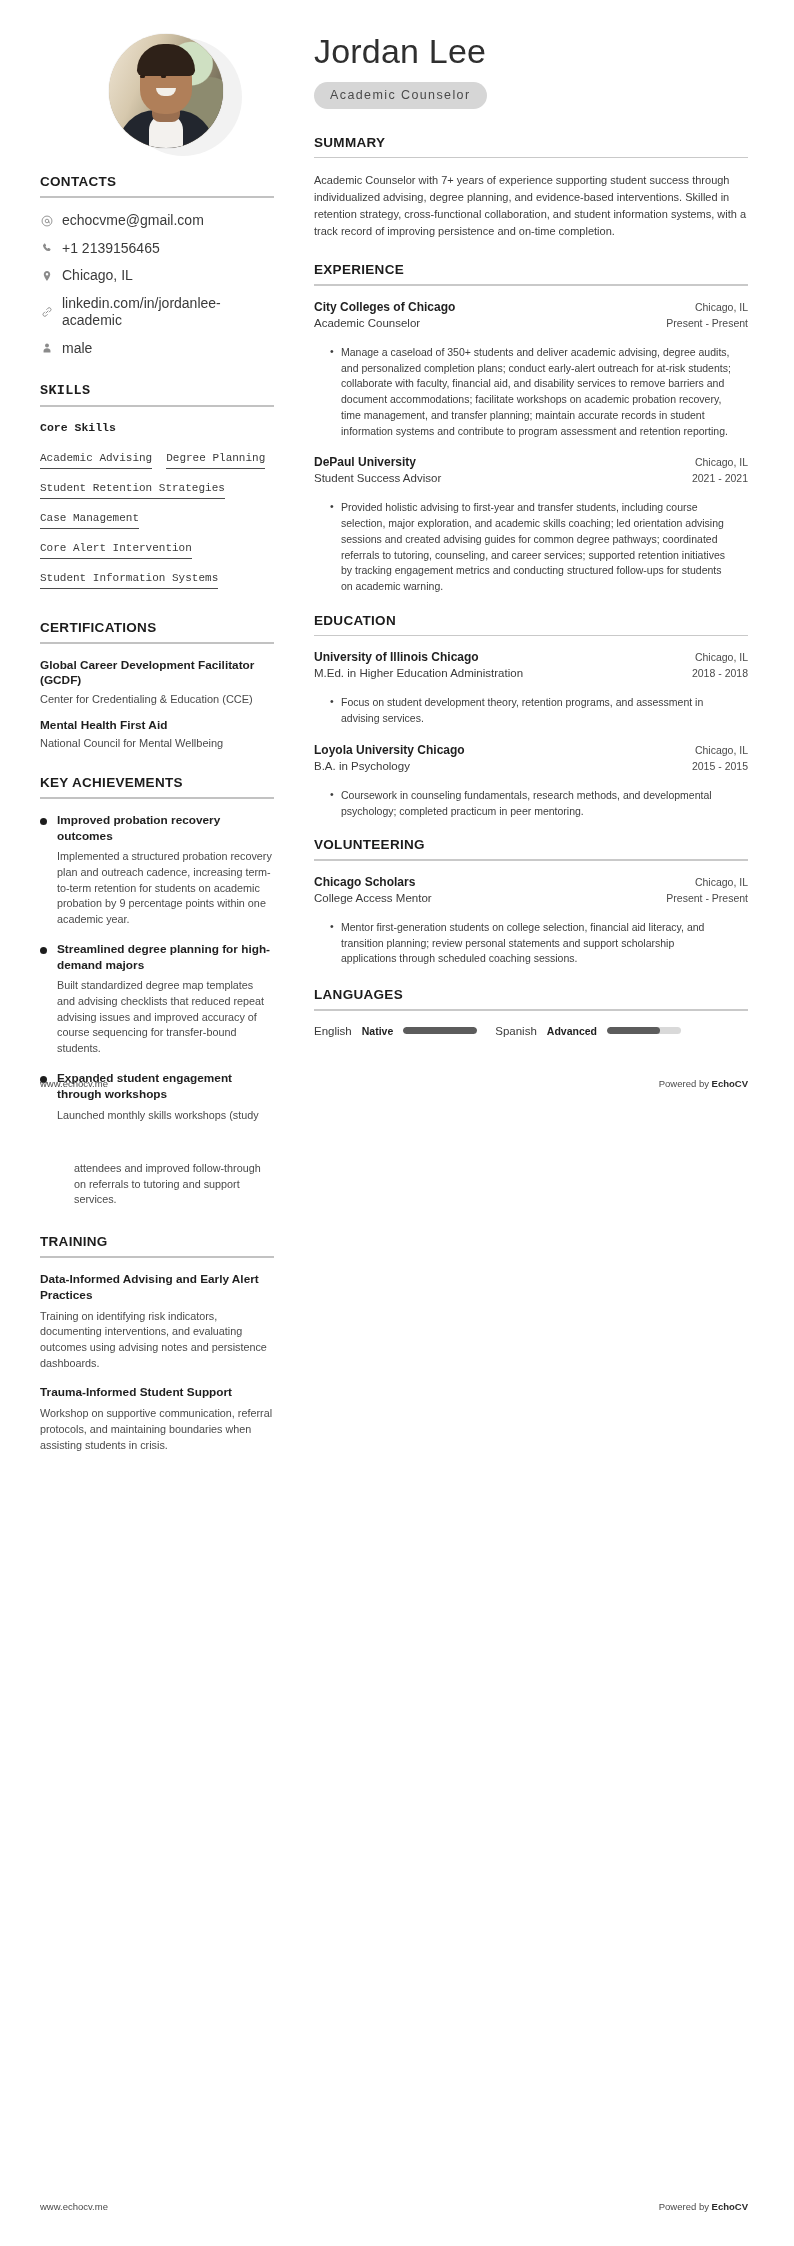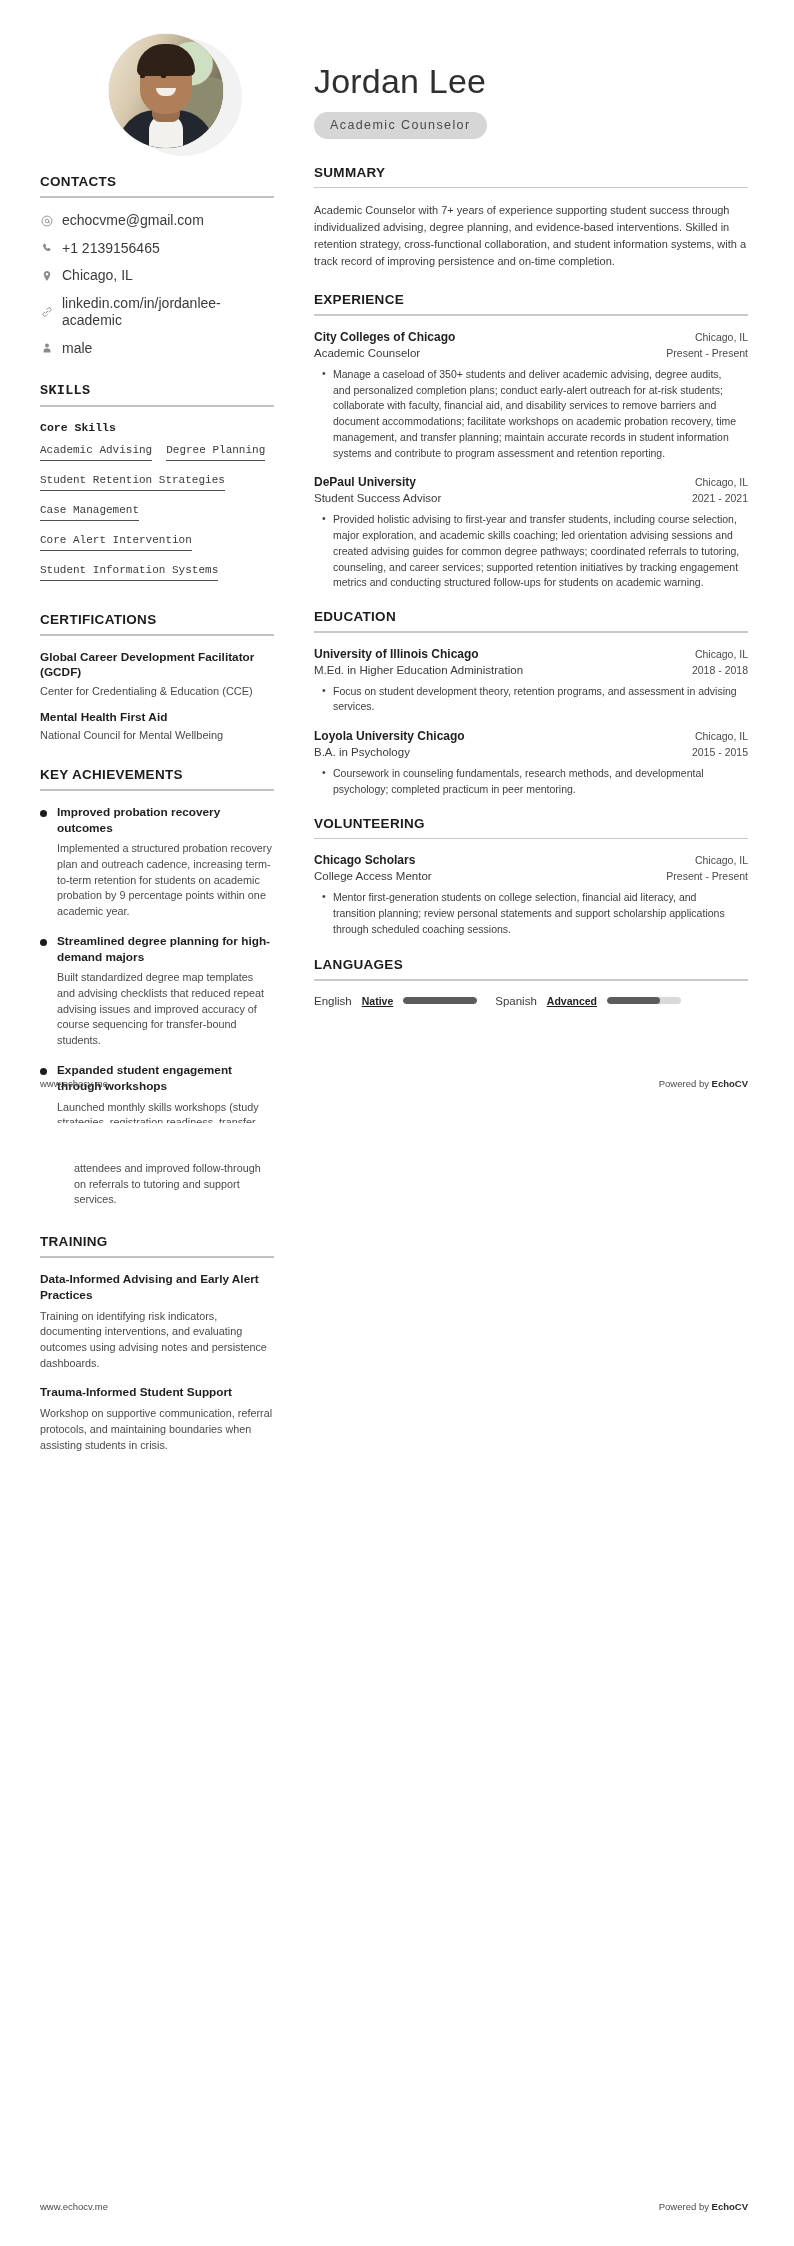--- a/index.html
+++ b/index.html
@@ -137,21 +137,21 @@
     font-size: 11px;
   }
   .c-ico svg { display:block; }
 
   
   .skills-block { margin-bottom: 24px; font-family: Liberation Mono, monospace; }
   .skill-group-title {
     font-size: 11.5px;
     font-weight: 700;
     color: #1f1f1f;
-    margin-bottom: 8px;
+    margin-bottom: 16px;
   }
   .chips { display: flex; flex-wrap: wrap; gap: 4px 14px; }
   .chip {
     font-size: 11px;
     color: #3a3a3a;
     padding: 2px 0 4px 0;
     border-bottom: 1.5px solid #4d4d4d;
     margin-bottom: 7px;
     white-space: nowrap;
   }
@@ -186,21 +186,20 @@
   .train-desc { font-size: 10.8px; color:#4a4a4a; line-height:1.45; }
 
   
   .name {
     font-size: 34px;
     font-weight: 400;
     letter-spacing: .2px;
     color: #2f2f2f;
     line-height: 1.05;
     margin-bottom: 12px;
-    margin-top: 30px;
   }
   .role-pill {
     display:inline-block;
     background: #d6d6d6;
     color: #4a4a4a;
     font-size: 12.5px;
     letter-spacing: 1.4px;
     padding: 6px 16px 7px;
     border-radius: 16px;
     margin-bottom: 26px;
@@ -217,21 +216,21 @@
     display:flex; justify-content:space-between; align-items:baseline; gap:10px;
   }
   .job-org { font-size: 12px; font-weight: 700; color:#1f1f1f; }
   .job-loc { font-size: 10.5px; color:#4a4a4a; white-space:nowrap; }
   .job-sub {
     display:flex; justify-content:space-between; align-items:baseline; gap:10px;
     margin-top: 3px; margin-bottom: 5px;
   }
   .job-title { font-size: 11.5px; color:#3a3a3a; }
   .job-dates { font-size: 10.5px; color:#4a4a4a; white-space:nowrap; }
-  .bullets { list-style:none; margin:8px; padding:0; }
+  .bullets { list-style:none; margin:16px; padding:0; }
   .bullets li {
     position: relative;
     font-size: 10.5px;
     color: #3d3d3d;
     line-height: 1.5;
     padding-left: 11px;
     margin-bottom: 2px;
   }
   .bullets li:before {
     content: "•";
@@ -246,21 +245,21 @@
   .langs {
     display: flex;
     align-items: flex-start;
     gap: 18px;
     flex-wrap: wrap;
   }
   .lang {
     display:flex; align-items:center; gap: 10px;
   }
   .lang-name { font-size: 11.5px; color:#3a3a3a; }
-  .lang-level { font-size: 10.5px; font-weight: 700; color:#1f1f1f;text-decoration:underline; }
+  .lang-level { font-size: 10.5px; font-weight: 700; color:#1f1f1f; }
   .lang-bar {
     width: 74px; height: 7px; border-radius: 4px; background: #d9d9d9;
     position: relative; overflow: hidden;
   }
   .lang-bar span {
     position:absolute; left:0; top:0; bottom:0;
     background: #5c5c5c; border-radius: 4px;
   }
 
   

